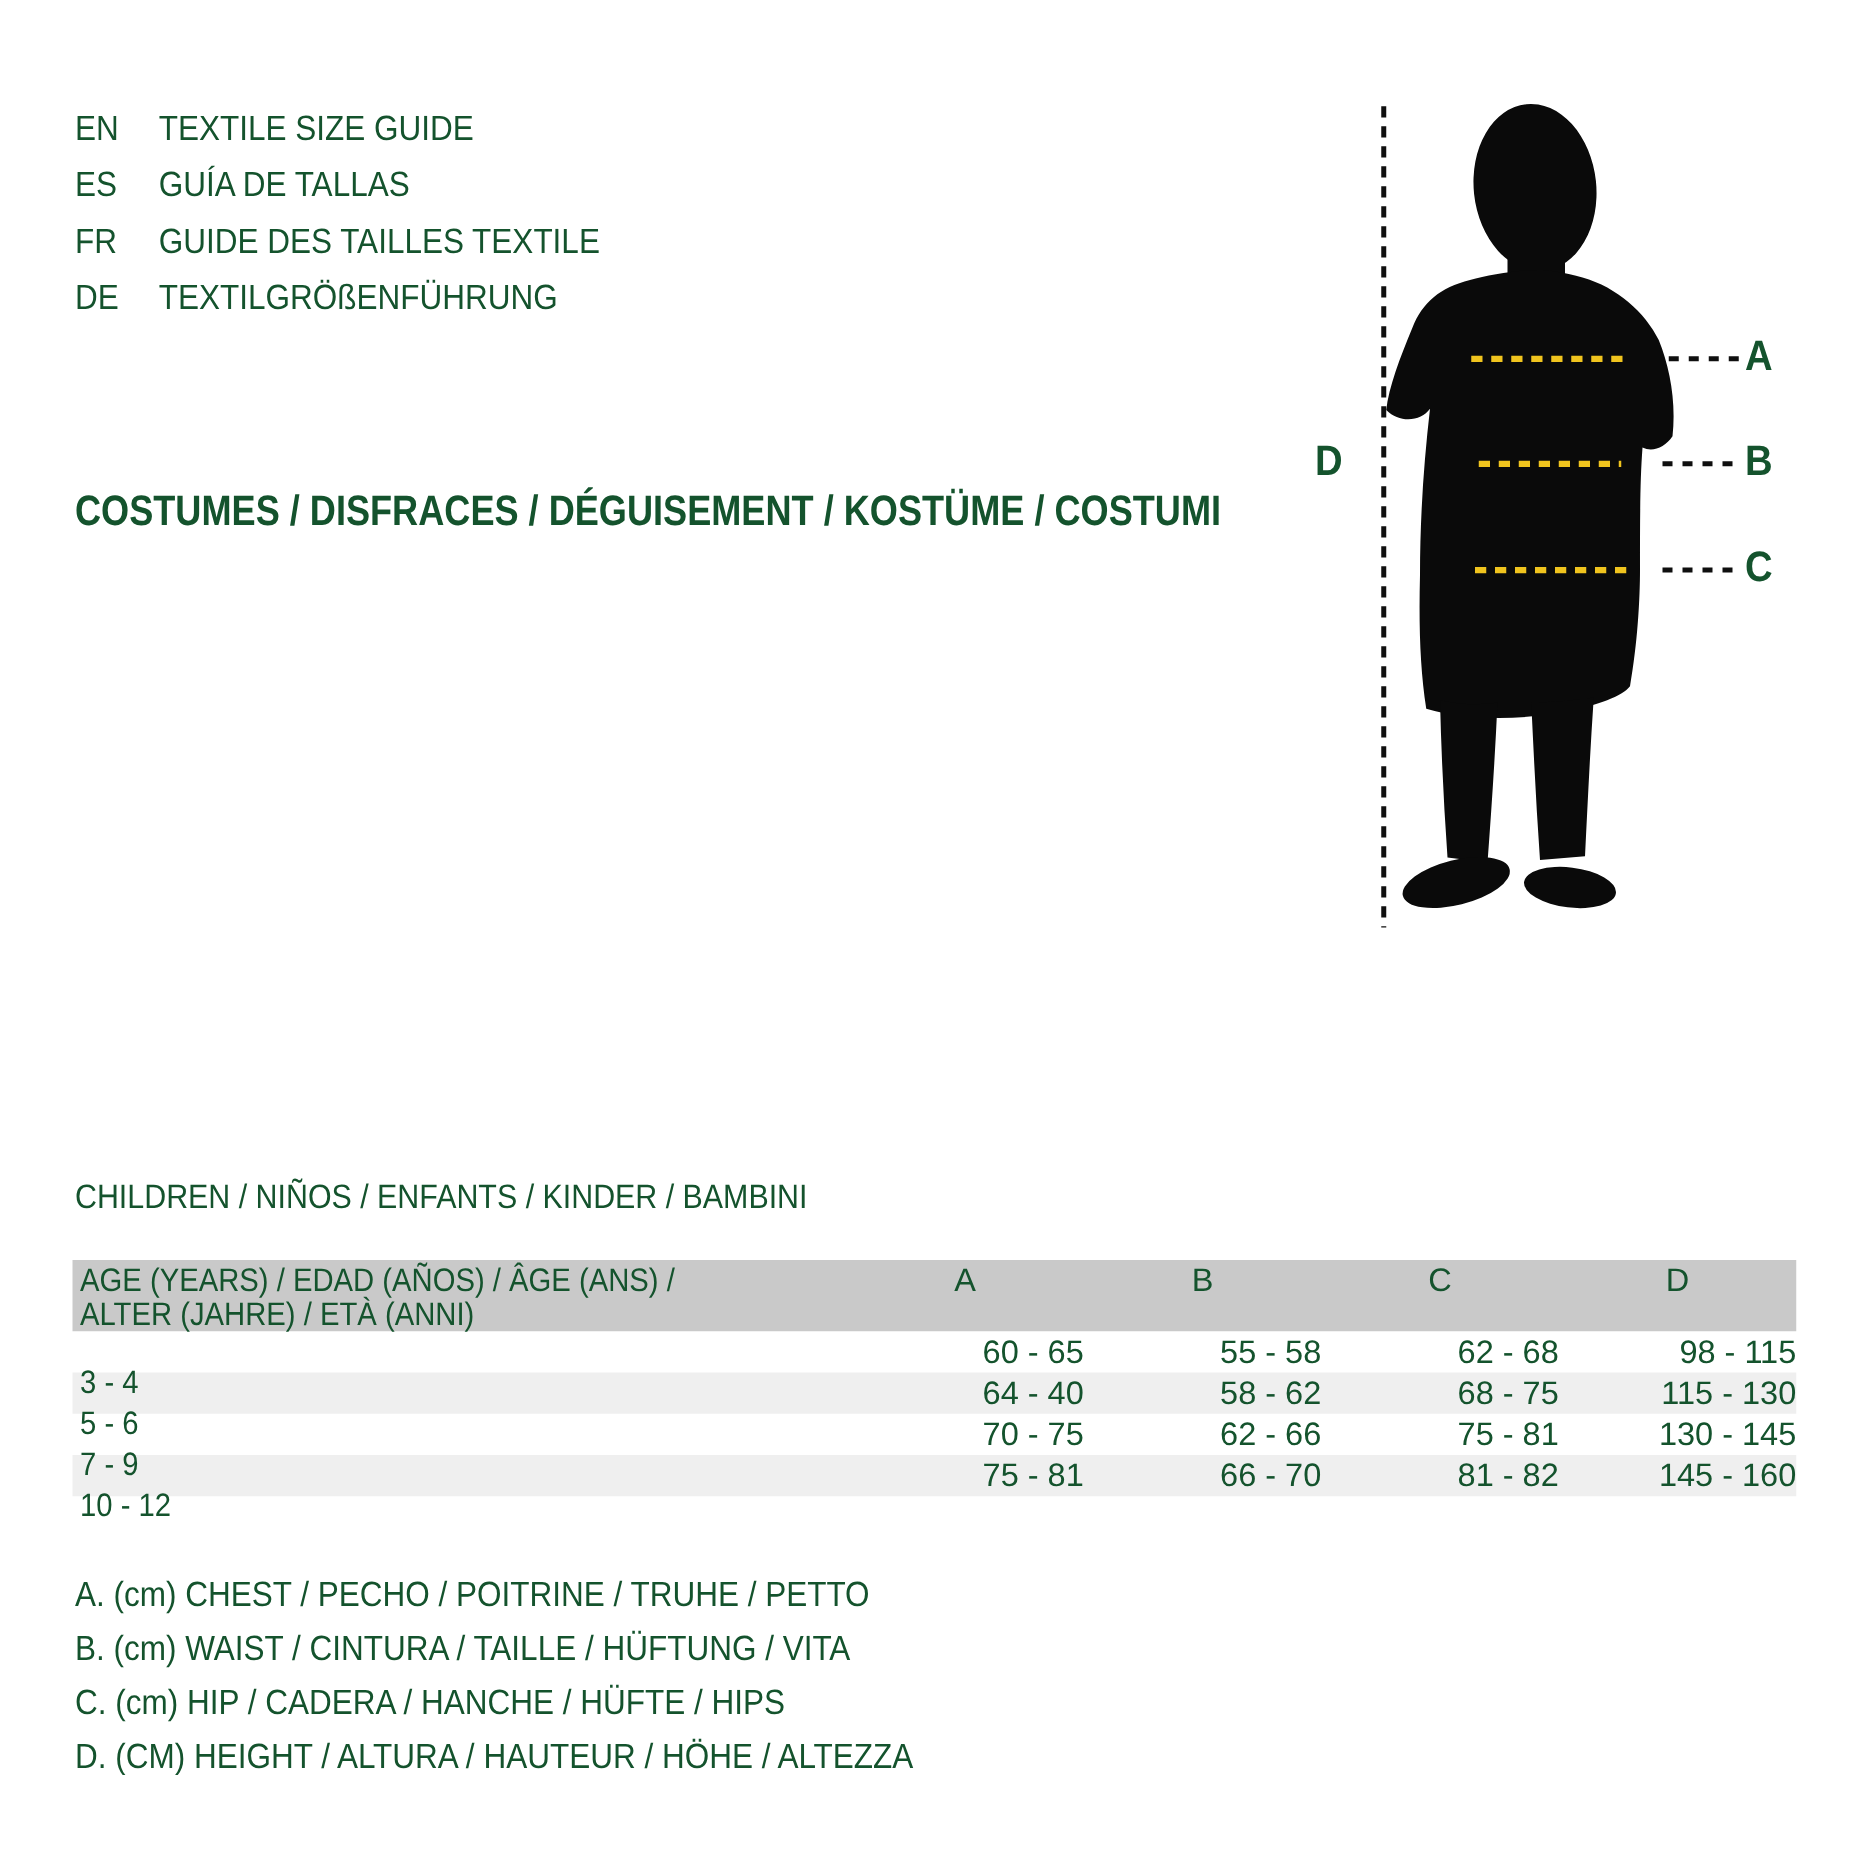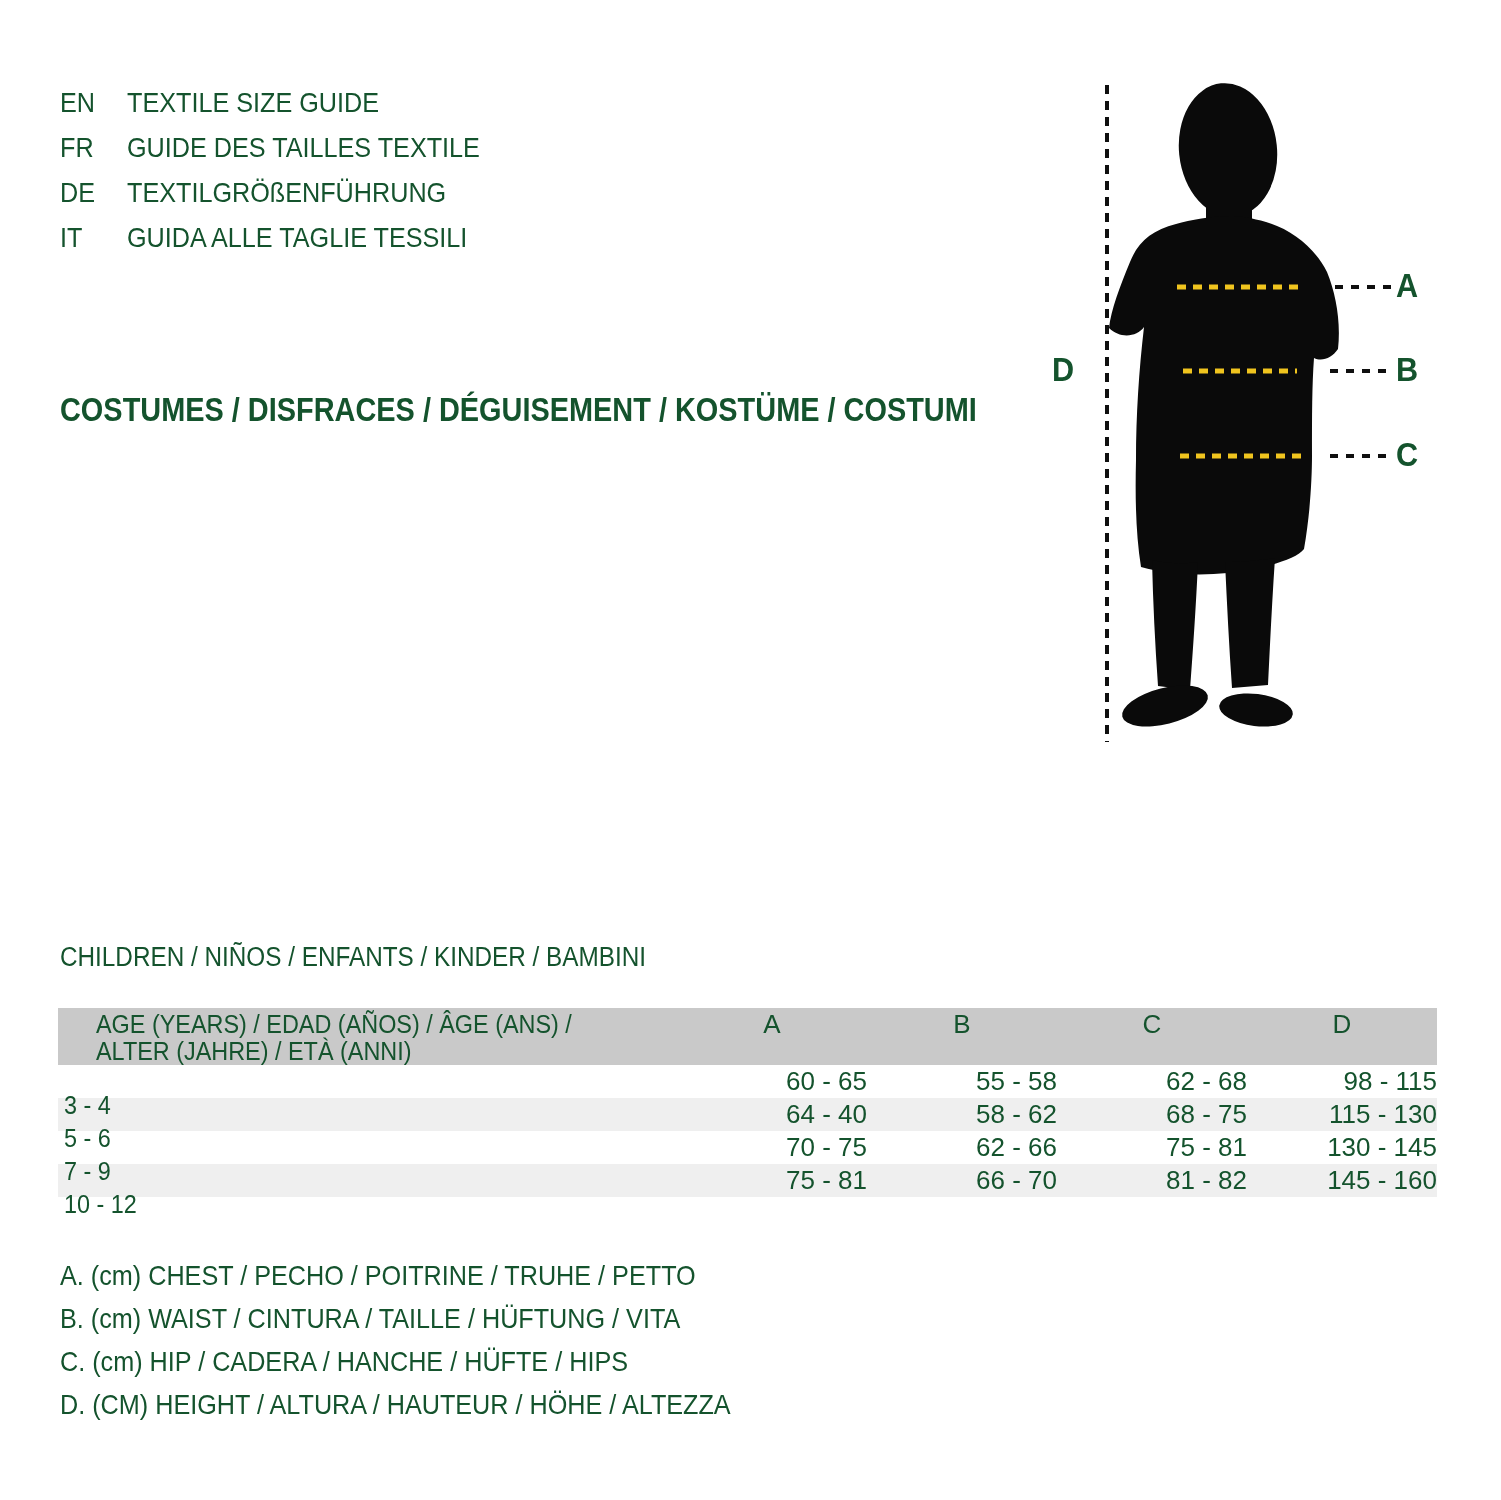--- a/index.html
+++ b/index.html
@@ -23,48 +23,48 @@
   .meas-label{position:absolute;font-size:34px;font-weight:700;transform:scaleX(0.9);transform-origin:0 50%;}
   .lbl-a{left:1396px;top:266px;}
   .lbl-b{left:1396px;top:350px;}
   .lbl-c{left:1396px;top:435px;}
   .lbl-d{left:1052px;top:350px;}
 
   
   .section-title{position:absolute;left:60px;top:942px;font-size:27px;}
   .size-table{position:absolute;left:58px;top:1008px;width:1379px;font-size:26px;}
   .t-header{display:grid;grid-template-columns:1fr 190px 190px 190px 190px;background:#c9c9c9;height:57px;}
-  .t-header .age-h{padding:3px 0 0 6px;line-height:27px;margin-left:32px;}
+  .t-header .age-h{padding:3px 0 0 6px;line-height:27px;}
   .t-header .col-h{text-align:center;padding-top:3px;line-height:27px;font-weight:400;}
   .t-row{display:grid;grid-template-columns:1fr 190px 190px 190px 190px;height:33px;line-height:33px;}
   .t-row:nth-child(odd){background:#efefef;}
   .t-row .age-c{padding-left:6px;margin-top:24px;}
   .t-row .val-c{text-align:right;}
 
   
   .legend{position:absolute;left:60px;top:1254px;font-size:28px;}
   .legend-row{height:43px;line-height:43px;text-decoration:underline;}
 </style>
 </head>
 <body>
 
 <div class="canvas">
 
   <div class="langs">
     <div class="lang-row">
       <span class="lang-code cx">EN</span><span class="cx">TEXTILE SIZE GUIDE</span>
     </div>
     <div class="lang-row">
+      <span class="lang-code cx">ES</span><span class="cx">GUÍA DE TALLAS</span>
+    </div>
+    <div class="lang-row">
       <span class="lang-code cx">FR</span><span class="cx">GUIDE DES TAILLES TEXTILE</span>
     </div>
     <div class="lang-row">
       <span class="lang-code cx">DE</span><span class="cx">TEXTILGRÖßENFÜHRUNG</span>
-    </div>
-    <div class="lang-row">
-      <span class="lang-code cx">IT</span><span class="cx">GUIDA ALLE TAGLIE TESSILI</span>
     </div>
   </div>
 
   <div class="category">
     <span class="cx-title">COSTUMES / DISFRACES / DÉGUISEMENT / KOSTÜME / COSTUMI</span>
   </div>
 
   <svg class="figure-svg" viewBox="0 0 420 690" aria-hidden="true">
 
     <line x1="67" y1="15" x2="67" y2="672" stroke="#0f0f0f" stroke-width="4" stroke-dasharray="9 7"></line>

